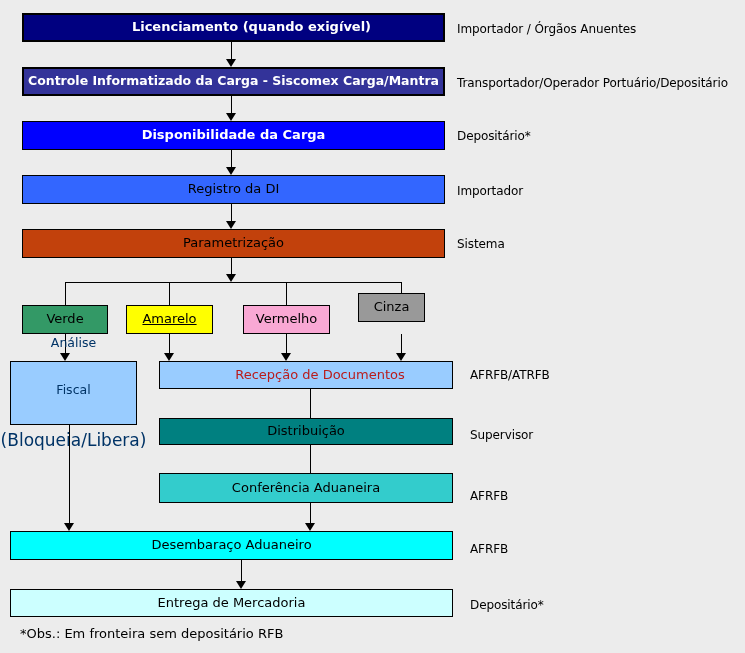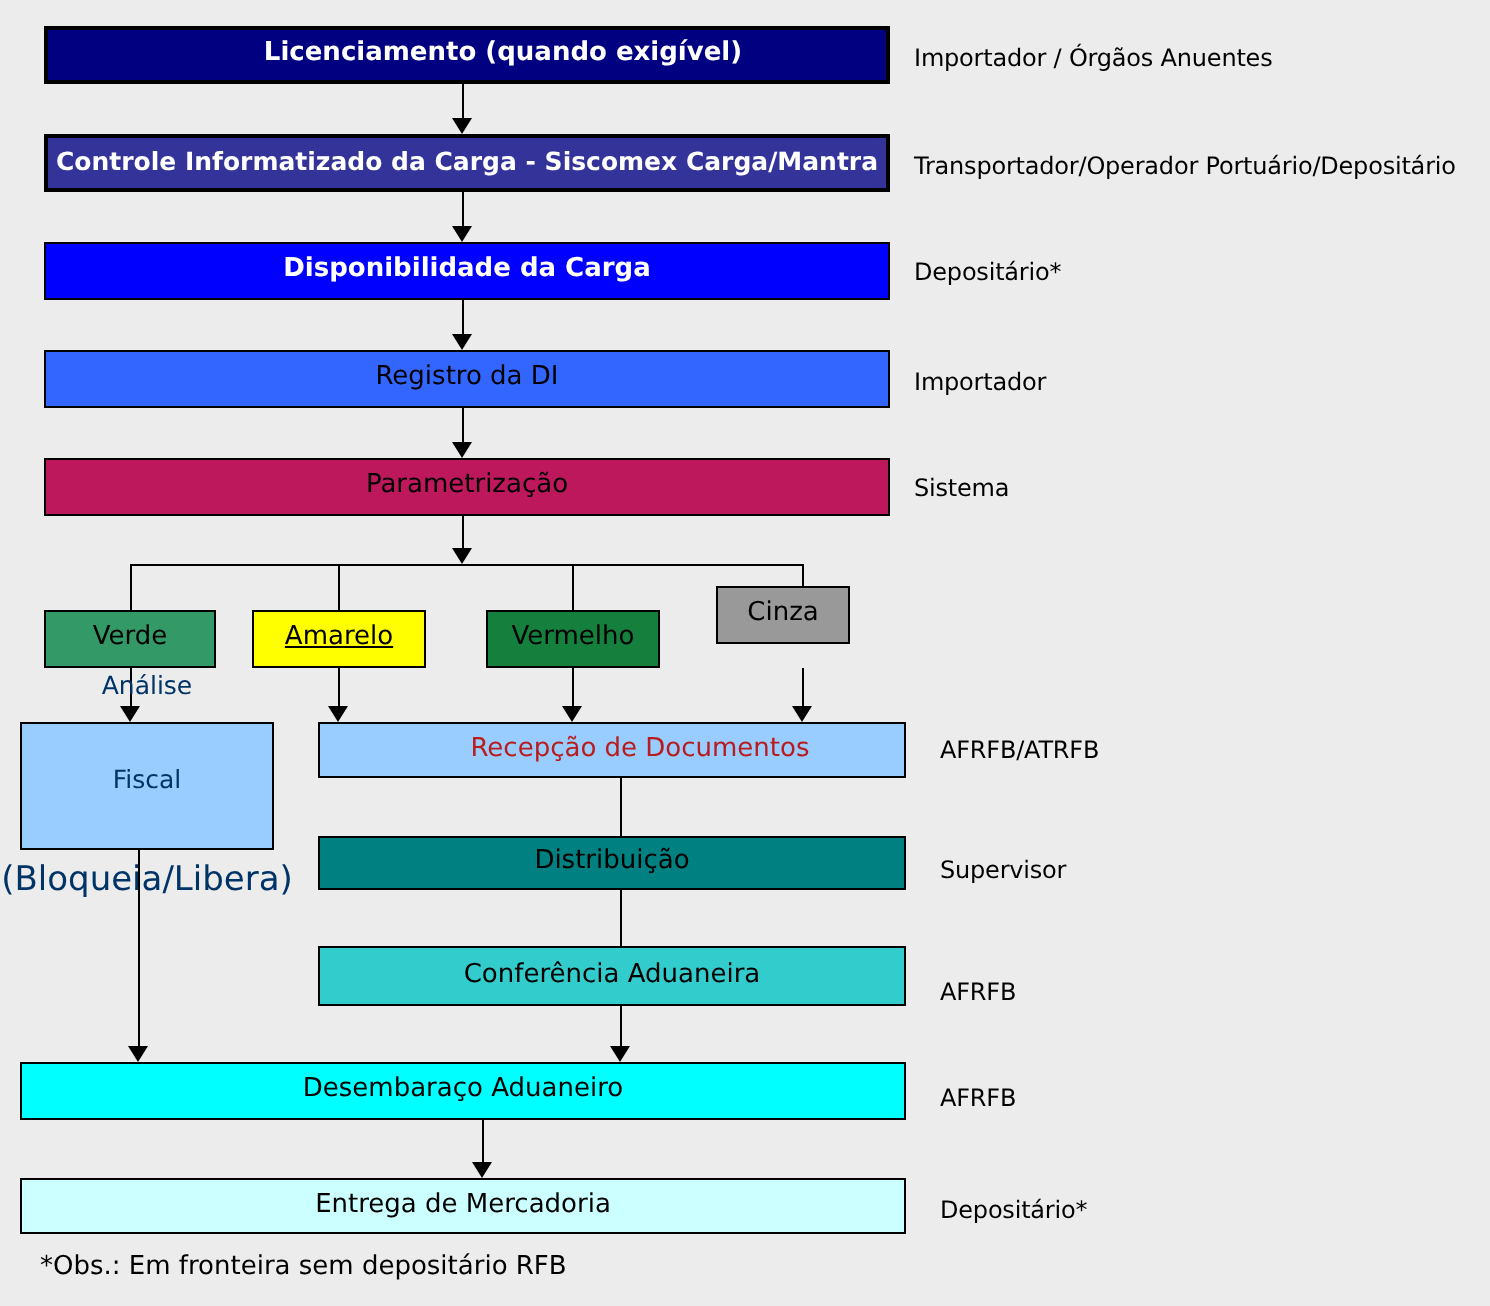--- a/index.html
+++ b/index.html
@@ -60,34 +60,34 @@
 
   <div class="vline" style="left:231px;top:150px;height:17px"></div>
   <div class="ahead" style="left:226px;top:167px"></div>
 
   <div id="b4" class="box" style="background-color: rgb(51, 102, 255); color: rgb(0, 0, 0);">Registro da DI</div>
   <div class="actor" style="left:457px;top:183px">Importador</div>
 
   <div class="vline" style="left:231px;top:204px;height:17px"></div>
   <div class="ahead" style="left:226px;top:221px"></div>
 
-  <div id="b5" class="box" style="background-color: #be185d; color: rgb(0, 0, 0);">Parametrização</div>
+  <div id="b5" class="box" style="background-color: #c2410c; color: rgb(0, 0, 0);">Parametrização</div>
   <div class="actor" style="left:457px;top:236px">Sistema</div>
 
   <div class="vline" style="left:231px;top:258px;height:16px"></div>
   <div class="ahead" style="left:226px;top:274px"></div>
   <div class="hline" style="left:65px;top:282px;width:337px"></div>
   <div class="vline" style="left:65px;top:282px;height:23px"></div>
   <div class="vline" style="left:169px;top:282px;height:23px"></div>
   <div class="vline" style="left:286px;top:282px;height:23px"></div>
   <div class="vline" style="left:401px;top:282px;height:23px"></div>
 
   <div id="c1" class="box" style="background-color: rgb(51, 153, 102); color: rgb(0, 0, 0);">Verde</div>
   <div id="c2" class="box" style="background-color: rgb(255, 255, 0); color: rgb(0, 0, 0);">Amarelo</div>
-  <div id="c3" class="box" style="background-color: #15803d; color: rgb(0, 0, 0);">Vermelho</div>
+  <div id="c3" class="box" style="background-color: #f9a8d4; color: rgb(0, 0, 0);">Vermelho</div>
   <div id="c4" class="box" style="background-color: rgb(153, 153, 153); color: rgb(0, 0, 0);">Cinza</div>
 
   <div class="vline" style="left:65px;top:334px;height:19px"></div>
   <div class="ahead" style="left:60px;top:353px"></div>
   <div class="vline" style="left:169px;top:334px;height:19px"></div>
   <div class="ahead" style="left:164px;top:353px"></div>
   <div class="vline" style="left:286px;top:334px;height:19px"></div>
   <div class="ahead" style="left:281px;top:353px"></div>
   <div class="vline" style="left:401px;top:334px;height:19px"></div>
   <div class="ahead" style="left:396px;top:353px"></div>

